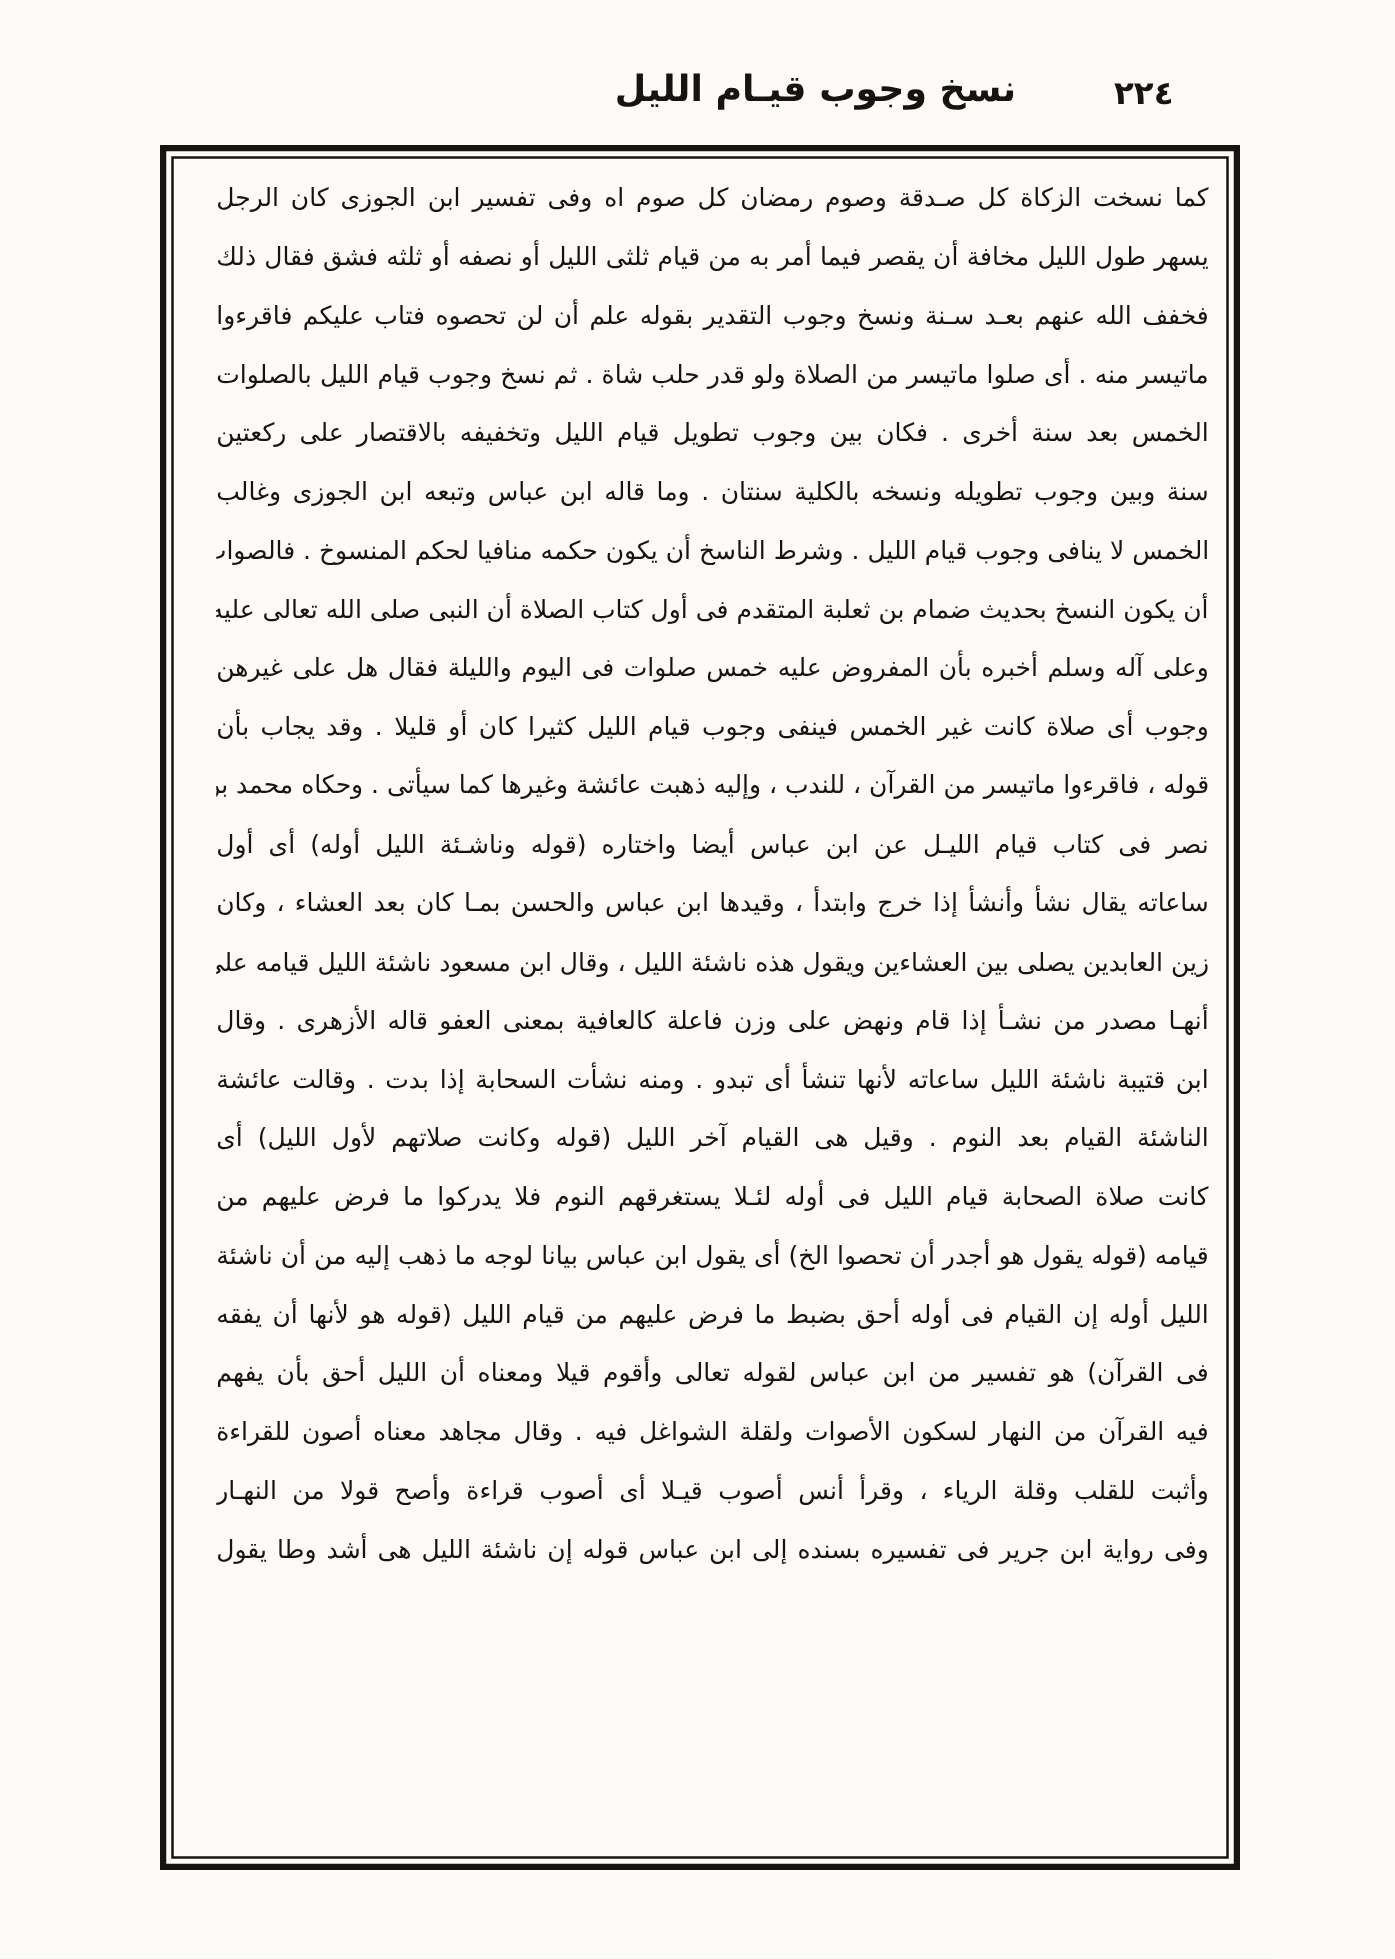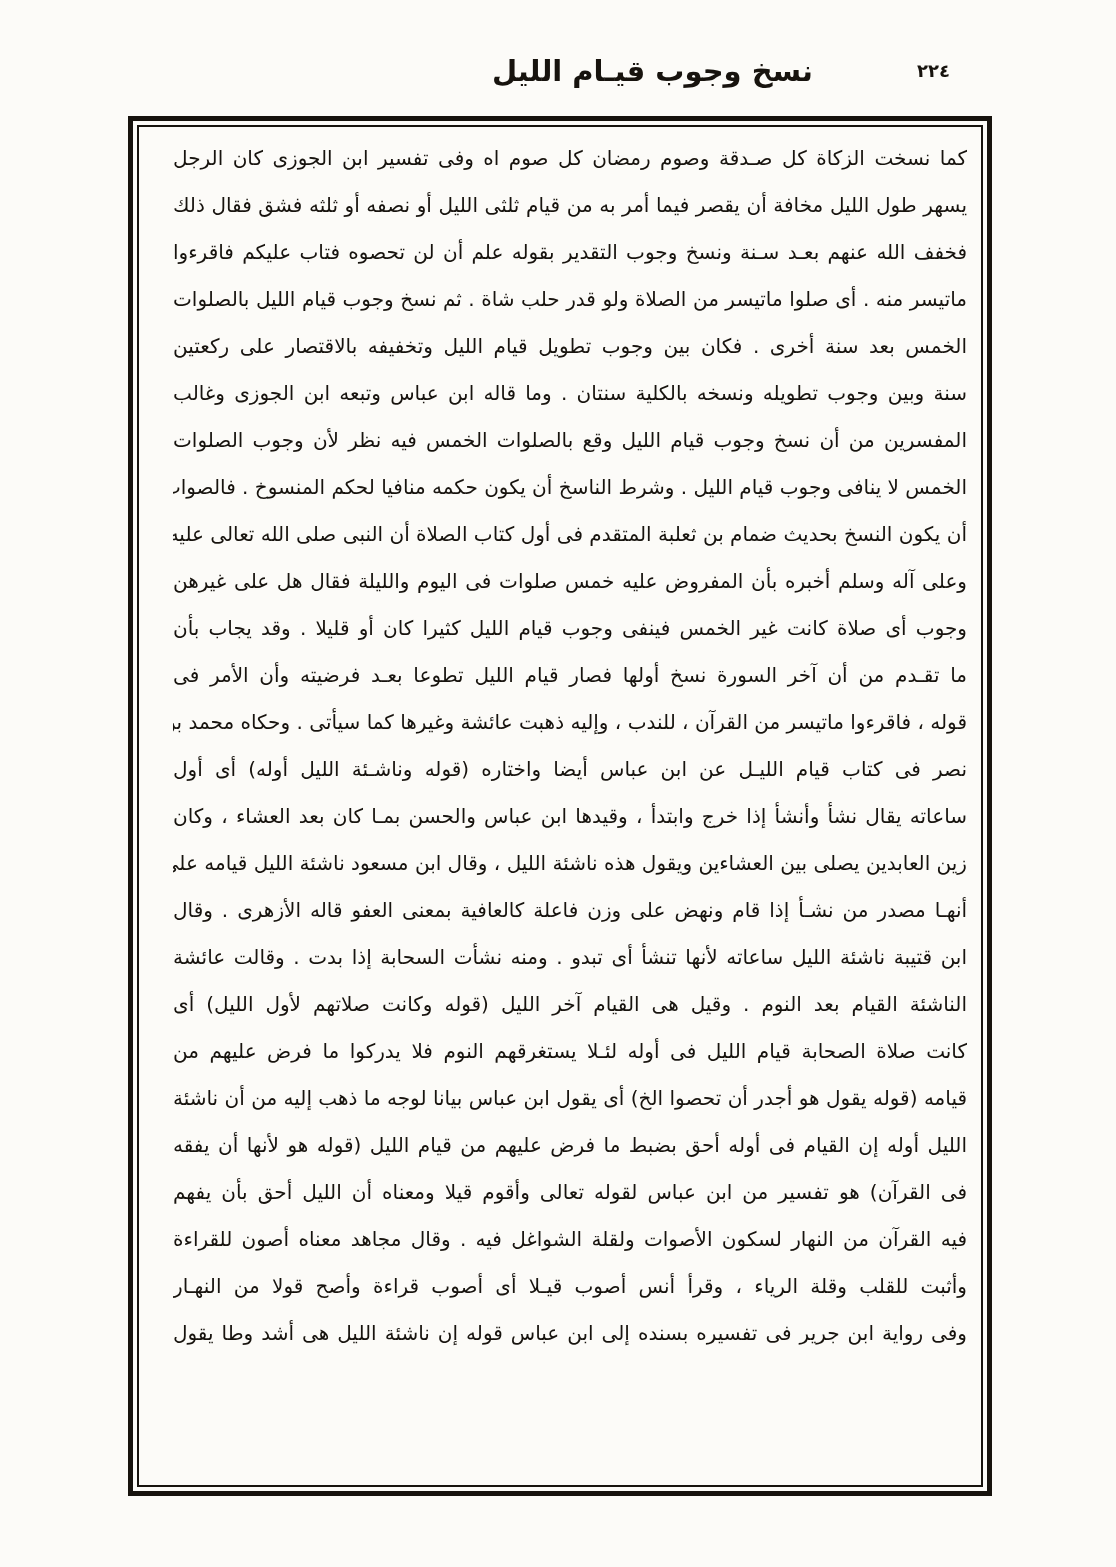--- a/index.html
+++ b/index.html
@@ -27,21 +27,22 @@
     font-size: 29px;
     font-weight: 700;
     letter-spacing: 0px;
     white-space: nowrap;
   }
   .page-number {
     position: absolute;
     top: 60px;
     left: 880px;
     width: 70px;
-    font-size: 18px;
+    text-align: center;
+    font-size: 26px;
     font-weight: 700;
   }
   .frame-outer {
     position: absolute;
     left: 128px;
     top: 116px;
     width: 864px;
     height: 1380px;
     box-sizing: border-box;
     border: 5px solid #17130e;
@@ -80,26 +81,24 @@
 
   <div class="frame-outer">
     <div class="frame-inner">
       <div class="text-block">
         <div class="line">كما نسخت الزكاة كل صـدقة وصوم رمضان كل صوم اه وفى تفسير ابن الجوزى كان الرجل</div>
         <div class="line">يسهر طول الليل مخافة أن يقصر فيما أمر به من قيام ثلثى الليل أو نصفه أو ثلثه فشق فقال ذلك</div>
         <div class="line">فخفف الله عنهم بعـد سـنة ونسخ وجوب التقدير بقوله علم أن لن تحصوه فتاب عليكم فاقرءوا</div>
         <div class="line">ماتيسر منه . أى صلوا ماتيسر من الصلاة ولو قدر حلب شاة . ثم نسخ وجوب قيام الليل بالصلوات</div>
         <div class="line">الخمس بعد سنة أخرى . فكان بين وجوب تطويل قيام الليل وتخفيفه بالاقتصار على ركعتين</div>
         <div class="line">سنة وبين وجوب تطويله ونسخه بالكلية سنتان . وما قاله ابن عباس وتبعه ابن الجوزى وغالب</div>
-        <div class="line">المفسرين من أن نسخ وجوب قيام الليل وقع بالصلوات الخمس فيه نظر لأن وجوب الصلوات</div>
         <div class="line">الخمس لا ينافى وجوب قيام الليل . وشرط الناسخ أن يكون حكمه منافيا لحكم المنسوخ . فالصواب</div>
         <div class="line">أن يكون النسخ بحديث ضمام بن ثعلبة المتقدم فى أول كتاب الصلاة أن النبى صلى الله تعالى عليه</div>
         <div class="line">وعلى آله وسلم أخبره بأن المفروض عليه خمس صلوات فى اليوم والليلة فقال هل على غيرهن</div>
         <div class="line">وجوب أى صلاة كانت غير الخمس فينفى وجوب قيام الليل كثيرا كان أو قليلا . وقد يجاب بأن</div>
-        <div class="line">ما تقـدم من أن آخر السورة نسخ أولها فصار قيام الليل تطوعا بعـد فرضيته وأن الأمر فى</div>
         <div class="line">قوله ، فاقرءوا ماتيسر من القرآن ، للندب ، وإليه ذهبت عائشة وغيرها كما سيأتى . وحكاه محمد بن</div>
         <div class="line">نصر فى كتاب قيام الليـل عن ابن عباس أيضا واختاره (قوله وناشـئة الليل أوله) أى أول</div>
         <div class="line">ساعاته يقال نشأ وأنشأ إذا خرج وابتدأ ، وقيدها ابن عباس والحسن بمـا كان بعد العشاء ، وكان</div>
         <div class="line">زين العابدين يصلى بين العشاءين ويقول هذه ناشئة الليل ، وقال ابن مسعود ناشئة الليل قيامه على</div>
         <div class="line">أنهـا مصدر من نشـأ إذا قام ونهض على وزن فاعلة كالعافية بمعنى العفو قاله الأزهرى . وقال</div>
         <div class="line">ابن قتيبة ناشئة الليل ساعاته لأنها تنشأ أى تبدو . ومنه نشأت السحابة إذا بدت . وقالت عائشة</div>
         <div class="line">الناشئة القيام بعد النوم . وقيل هى القيام آخر الليل (قوله وكانت صلاتهم لأول الليل) أى</div>
         <div class="line">كانت صلاة الصحابة قيام الليل فى أوله لئـلا يستغرقهم النوم فلا يدركوا ما فرض عليهم من</div>
         <div class="line">قيامه (قوله يقول هو أجدر أن تحصوا الخ) أى يقول ابن عباس بيانا لوجه ما ذهب إليه من أن ناشئة</div>
         <div class="line">الليل أوله إن القيام فى أوله أحق بضبط ما فرض عليهم من قيام الليل (قوله هو لأنها أن يفقه</div>

